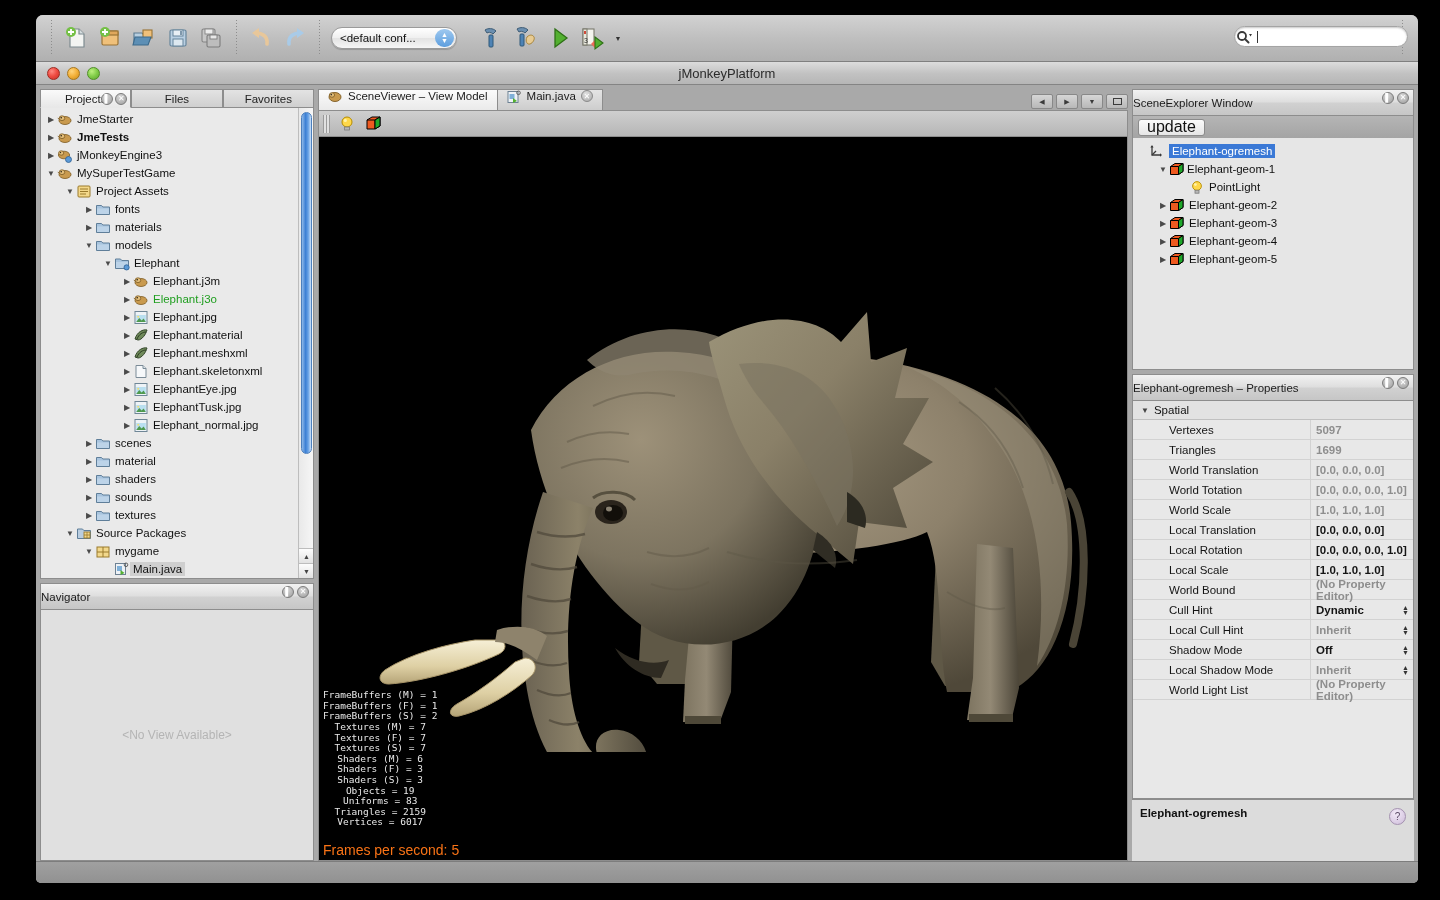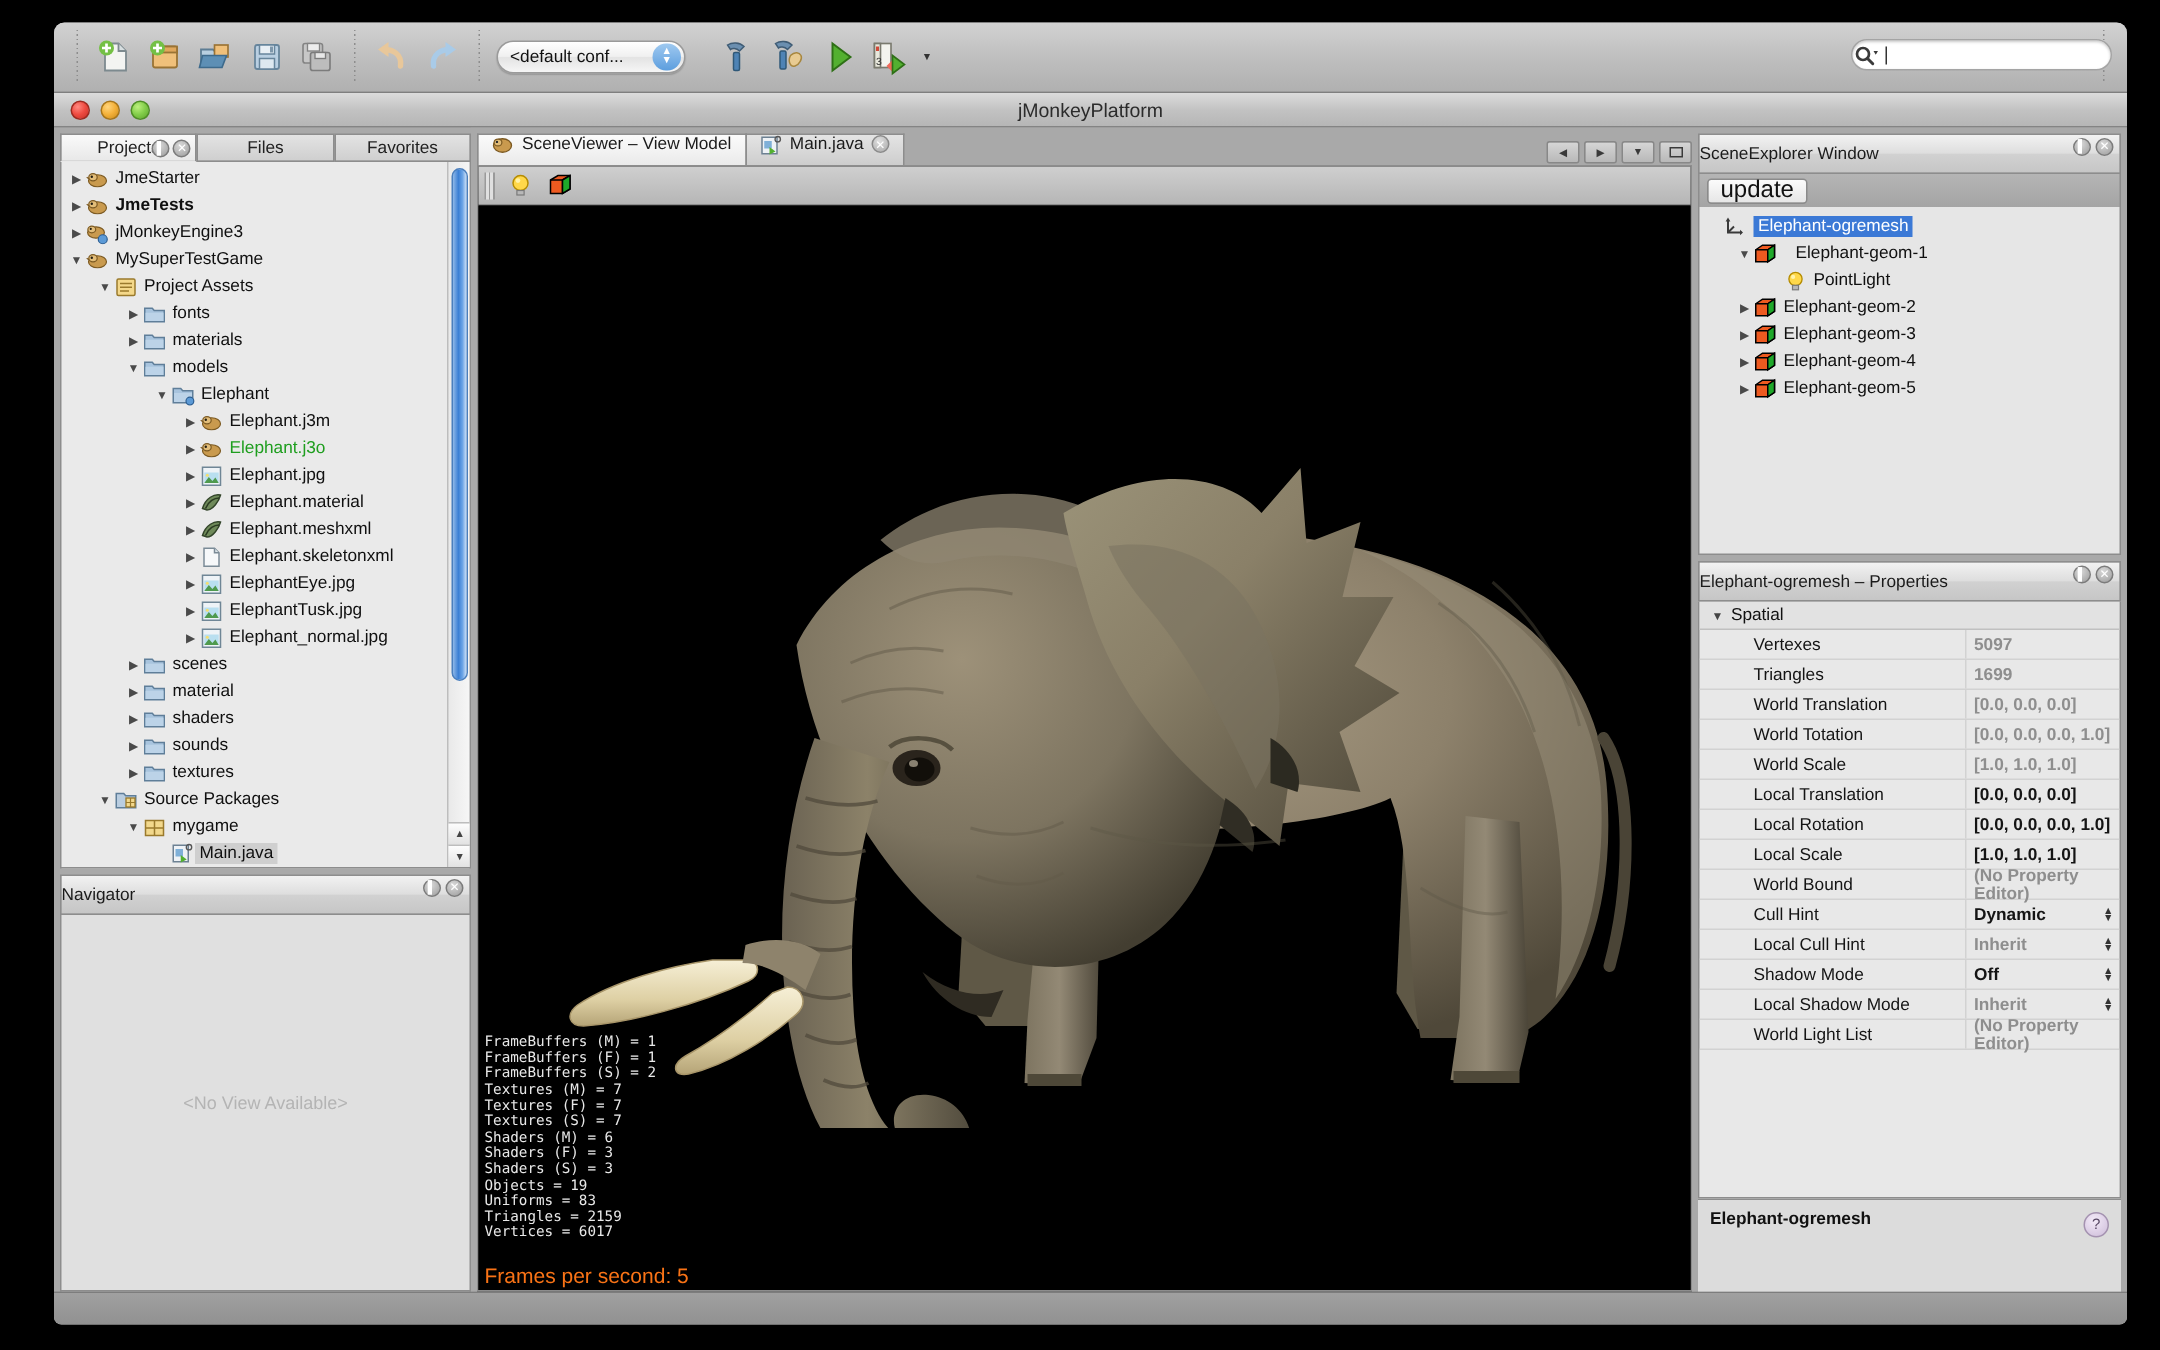--- a/index.html
+++ b/index.html
@@ -138,21 +138,21 @@
   .navbtn { width:22px;height:15px; border:1px solid #888; border-radius:2px;
     background:linear-gradient(to bottom,#d6d6d6,#b8b8b8);
     display:flex;align-items:center;justify-content:center; font-size:7px; color:#3a3a3a; }
   #editor-body { flex:1 1 auto; display:flex; flex-direction:column;
     border:1px solid #8d8d8d; background:#000; min-height:0; }
   #view-toolbar { height:26px; flex:0 0 26px;
     background: linear-gradient(to bottom,#cfcfcf,#b6b6b6);
     border-bottom:1px solid #8d8d8d; display:flex; align-items:center; padding-left:4px; gap:2px; }
   .vgrip { width:7px; height:18px; margin-right:3px;
     background: repeating-linear-gradient(to right,#9a9a9a 0 1px,#e0e0e0 1px 3px); }
-  #viewport { flex:1 1 auto; background:#000; position:relative; overflow:hidden; }
+  #viewport { flex:1 1 auto; background:#000; position:relative; overflow:hidden;text-align:center; }
   
   #elephant { position:absolute; left:28px; top:55px; width:760px; height:560px; }
   #stats { position:absolute; left:4px; bottom:32px;
     font-family:"DejaVu Sans Mono", monospace; font-size:9.5px; line-height:10.6px;
     color:#e8e8e8; white-space:pre; }
   #fps { position:absolute; left:4px; bottom:2px; font-size:14px; color:#f97316; }
   
   #right-col { width:290px; flex:0 0 290px; display:flex; flex-direction:column; padding:4px 4px 0 4px; }
   #scene-explorer { height:281px; flex:0 0 281px; display:flex; flex-direction:column; }
   #se-toolbar { height:22px; background:linear-gradient(to bottom,#b5b5b5,#a4a4a4);
@@ -860,21 +860,21 @@
             </div>
             <div class="serow" style="padding-left: 24px;">
               <span class="arrow">▼</span>
               <span class="ico">
                 <svg width="16" height="15" viewBox="0 0 16 15">
                   <path d="M1.5 4.5l4.5-3h8v8l-4.5 3h-8z" fill="#ee5a20" stroke="#000" stroke-width="1"></path>
                   <path d="M1.5 4.5h8l4.5-3" fill="none" stroke="#000" stroke-width="1"></path>
                   <path d="M9.5 4.5l4.5-3v8l-4.5 3z" fill="#1fa82a" stroke="#000" stroke-width="1"></path>
                 </svg>
               </span>
-              <span class="lbl" style="margin-left: 12px;">Elephant-geom-1</span>
+              <span class="lbl" style="margin-left: 2px;">Elephant-geom-1</span>
             </div>
             <div class="serow" style="padding-left: 44px;">
               <span class="arrow"></span>
               <span class="ico">
                 <svg width="16" height="15" viewBox="0 0 16 15">
                   <circle cx="8" cy="6" r="4.4" fill="#ffd84a" stroke="#b58c00" stroke-width="0.9"></circle>
                   <circle cx="6.4" cy="4.6" r="1.4" fill="#fff3ab"></circle>
                   <rect x="6" y="10.2" width="4" height="3" fill="#b8b8b8" stroke="#7a7a7a" stroke-width="0.8"></rect>
                 </svg>
               </span>

